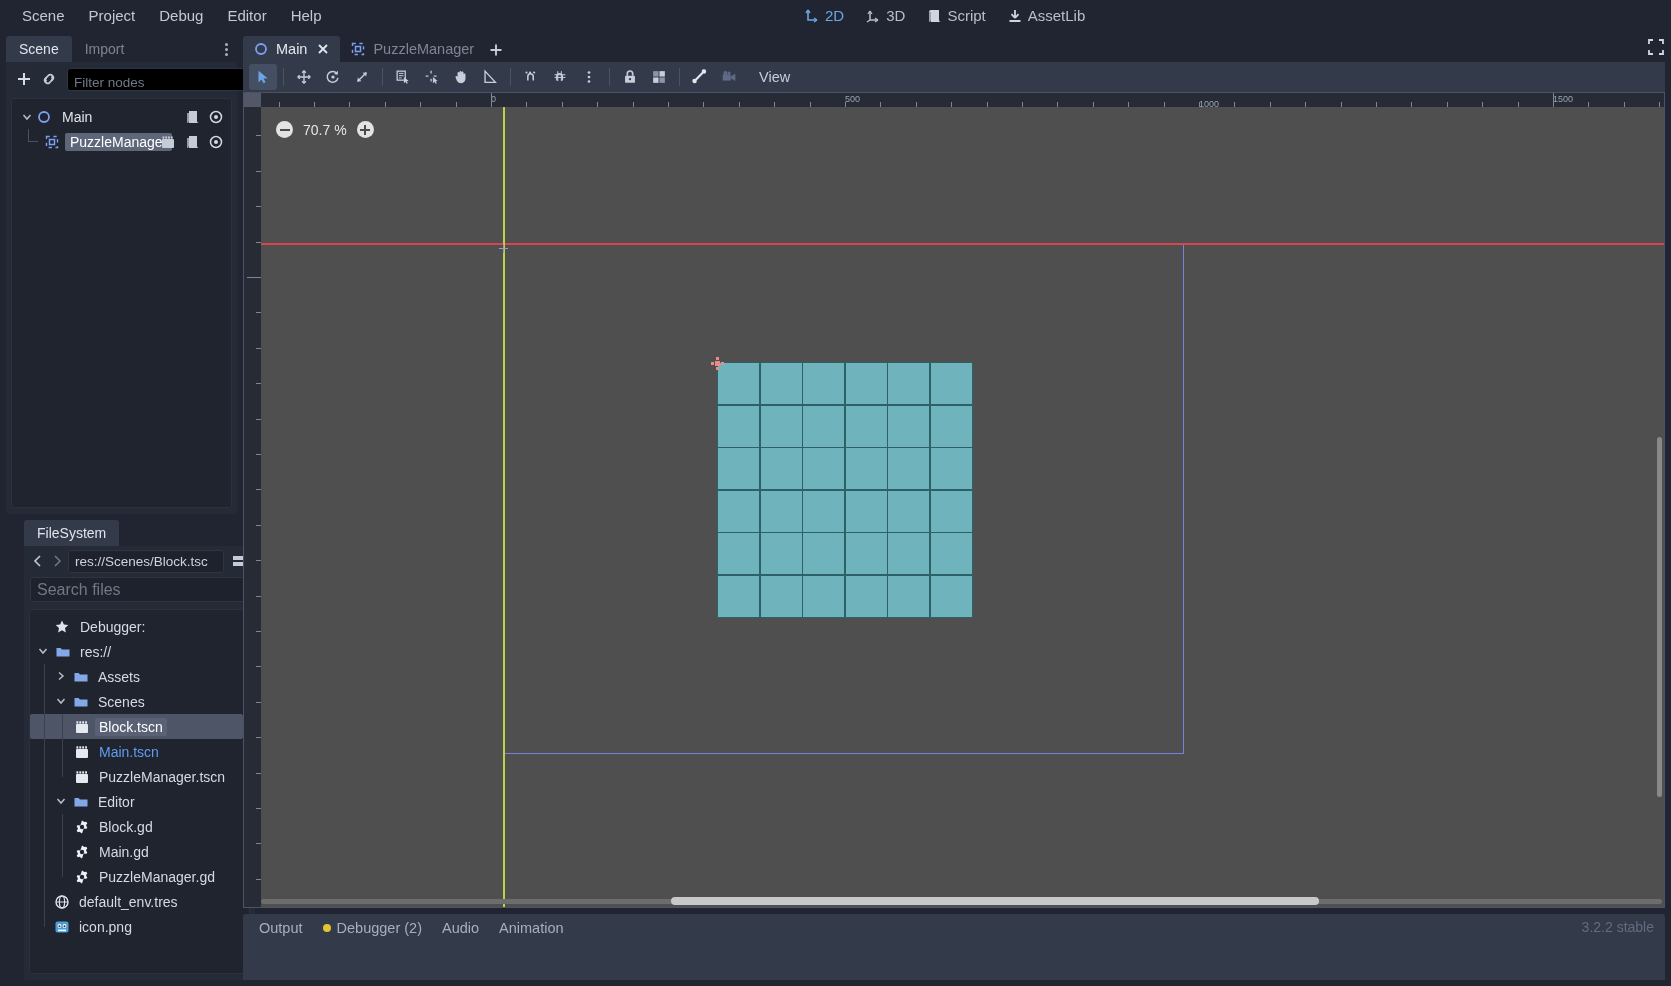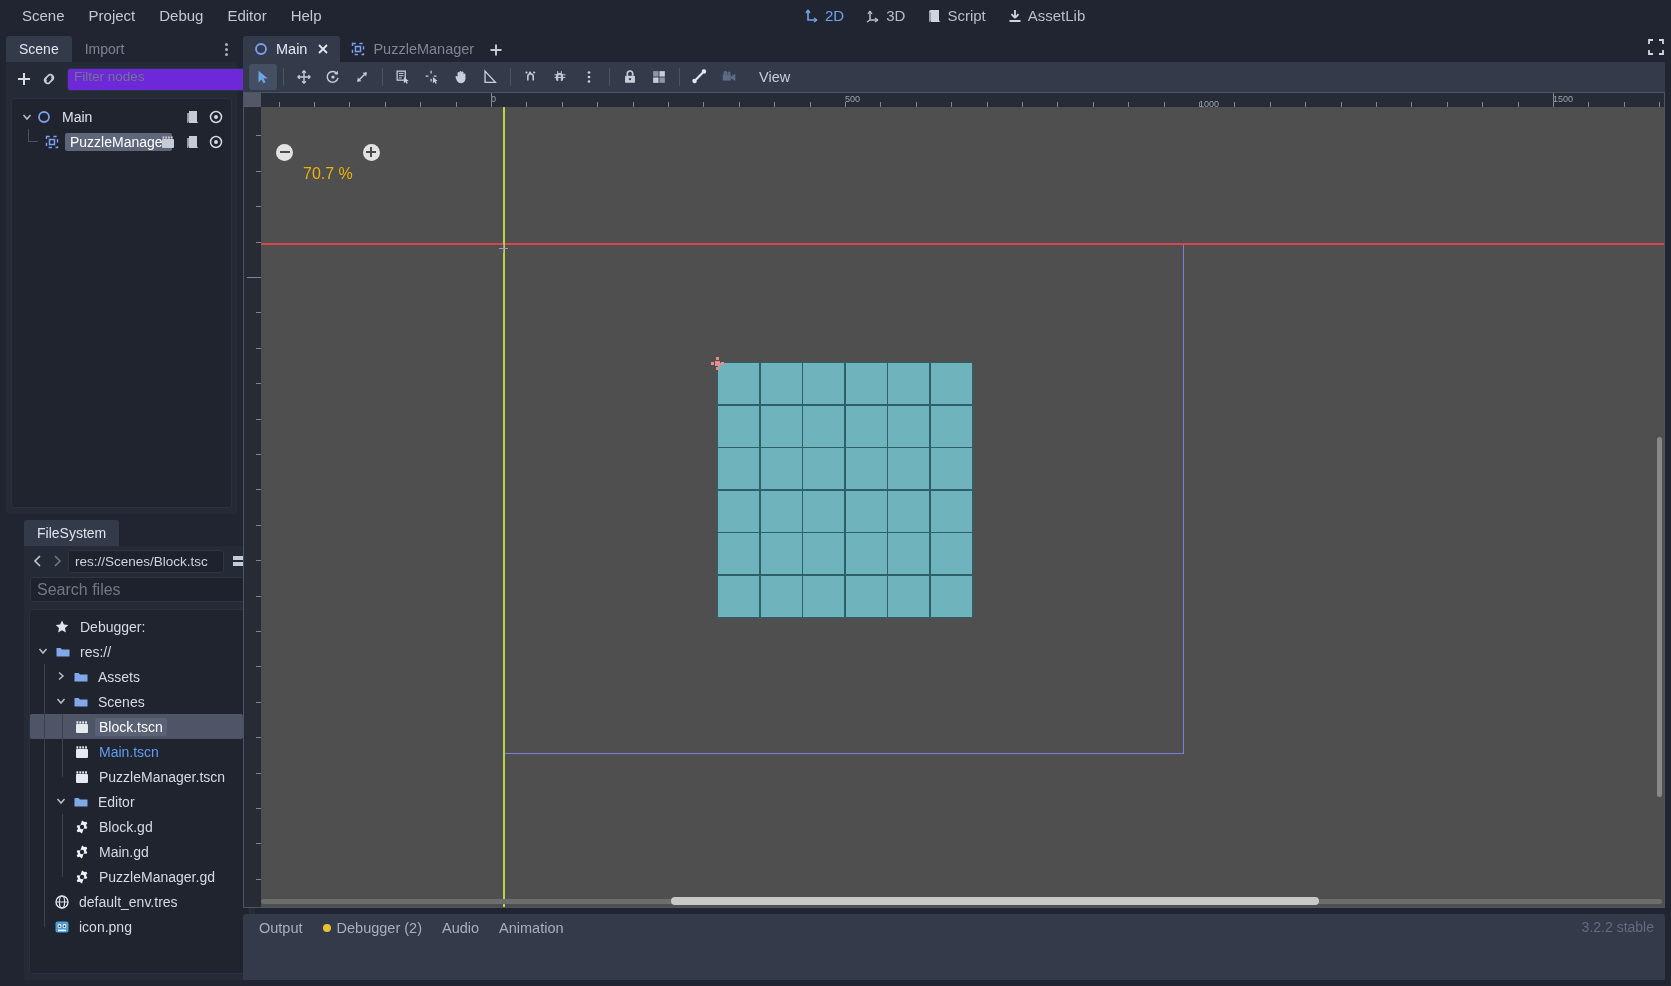--- a/index.html
+++ b/index.html
@@ -56,22 +56,22 @@
   .dots-btn i { width: 3px; height: 3px; border-radius: 50%; background: #aab0bd; display:block;}
   .dock-body {
     background: #242a36; height: 452px; position: relative;
     border-radius: 0 3px 3px 3px;
   }
   #scene-toolbar {
     display: flex; align-items: center; height: 34px; padding: 0 8px; gap: 5px;
   }
   .tb-ico { width: 20px; height: 20px; display: block; }
   #filter-nodes {
-    flex: 1; height: 23px; background: #6d28d9; border: 1px solid #2d3442;
-    border-radius: 3px; display: flex; align-items: flex-start;
+    flex: 1; height: 23px; background: #000000; border: 1px solid #2d3442;
+    border-radius: 3px; display: flex; align-items: flex-end;
     padding: 0 6px; margin: 0 3px;
   }
   #filter-nodes input {
     flex: 1; background: transparent; border: none; outline: none;
     color: #cdd3de; font-size: 13.5px; font-family: inherit;
   }
   #filter-nodes input::placeholder { color: #707887; }
   #scene-tree {
     position: absolute; left: 5px; top: 36px; right: 5px; bottom: 6px;
     background: #20242e; border: 1px solid #2b3140; border-radius: 3px;
@@ -183,21 +183,21 @@
   .zoom-circ {
     width: 17px; height: 17px; border-radius: 50%; background: #e3e3e3;
     position: relative; display: block;
   }
   .zoom-circ::before {
     content:''; position: absolute; left: 3.5px; top: 7.5px; width: 10px; height: 2px; background: #4a4a4a;
   }
   .zoom-circ.plus::after {
     content:''; position: absolute; left: 7.5px; top: 3.5px; width: 2px; height: 10px; background: #4a4a4a;
   }
-  #zoom-label { font-size: 16px; color: #eab308; margin-top: 44px; }
+  #zoom-label { font-size: 14px; color: #e5e5e5; }
   .axis-y { position: absolute; width: 2px; background: #bcd24a; top: 0; bottom: 0; }
   .axis-x { position: absolute; height: 2px; background: #d9444f; left: 0; right: 0; }
   #viewport-rect {
     position: absolute; border: 1px solid #7b7fe0; border-top: none; border-left: none;
   }
   #origin-mark { position: absolute; width: 9px; height: 9px; }
   #block-grid {
     position: absolute; display: grid;
     background: #2e6068;
   }

